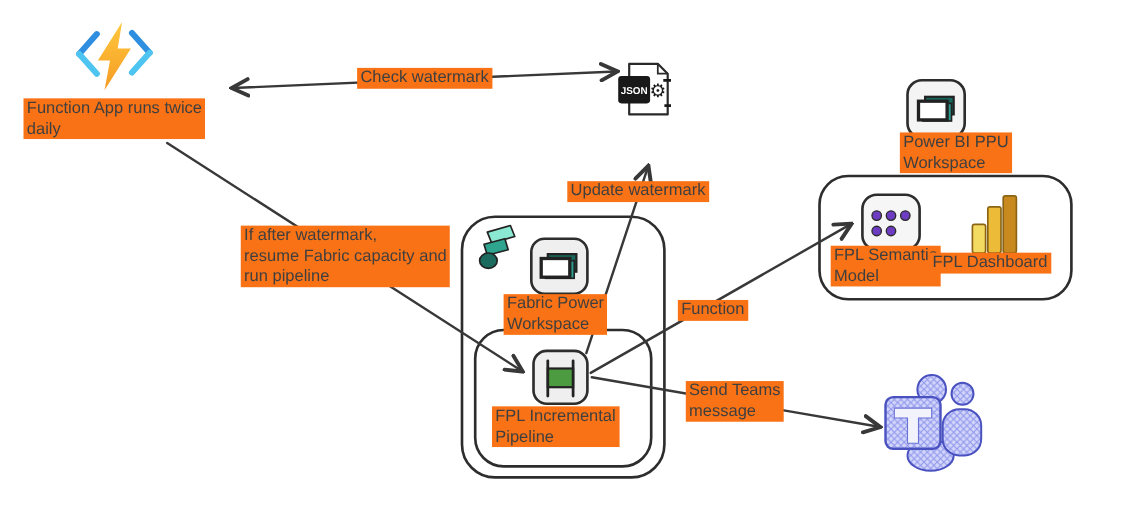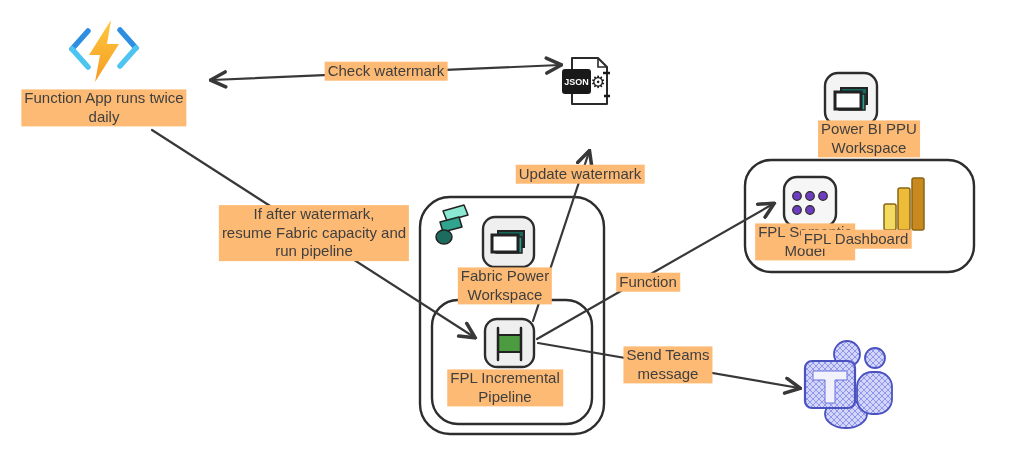--- a/index.html
+++ b/index.html
@@ -3,23 +3,23 @@
 <meta charset="utf-8">
 <style>
   html,body{margin:0;padding:0;background:#fff;}
   .stage{
     position:relative;width:1024px;height:460px;background:#ffffff;overflow:hidden;
     font-family:"Liberation Sans",sans-serif;
   }
   .layer{position:absolute;left:0;top:0;}
   .lbl{
     position:absolute;transform:translate(-50%,-50%);
-    white-space:pre-line;text-align:center;
+    white-space:pre-line;
     font-size:15px;line-height:1.24;color:#3F3F3F;
-    background:#fdba74;padding:0 3px;z-index:2;
+    background:#f97316;padding:0 3px;z-index:2;
   }
 </style>
 </head>
 <body>
 
 <div class="stage">
 
   <svg class="layer" width="1024" height="460" viewBox="0 0 1024 460">
     <defs>
       <marker id="ah" viewBox="0 0 10 10" refX="8.2" refY="5" markerWidth="8.5" markerHeight="8.5" orient="auto-start-reverse">
@@ -124,18 +124,18 @@
 resume Fabric capacity and
 run pipeline</div>
   <div class="lbl" style="left:505px;top:286px">Fabric Power
 Workspace</div>
   <div class="lbl" style="left:505px;top:388px">FPL Incremental
 Pipeline</div>
   <div class="lbl" style="left:869px;top:139px">Power BI PPU
 Workspace</div>
   <div class="lbl" style="left:805px;top:242px">FPL Semantic
 Model</div>
-  <div class="lbl" style="left:856px;top:239px">FPL Dashboard</div>
+  <div class="lbl" style="left:900px;top:239px">FPL Dashboard</div>
   <div class="lbl" style="left:648px;top:282px">Function</div>
   <div class="lbl" style="left:668px;top:365px">Send Teams
 message</div>
 
 </div>
 
 </body></html>

